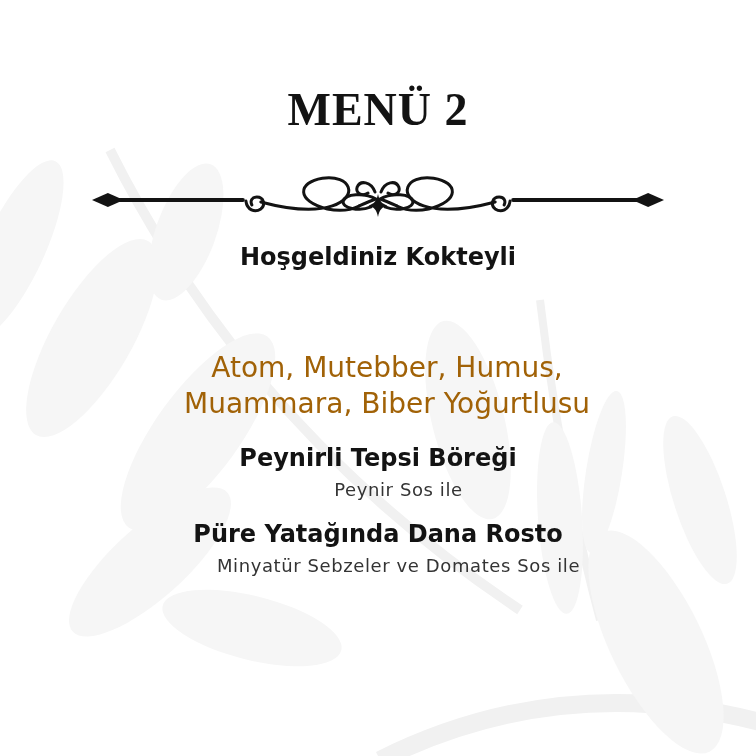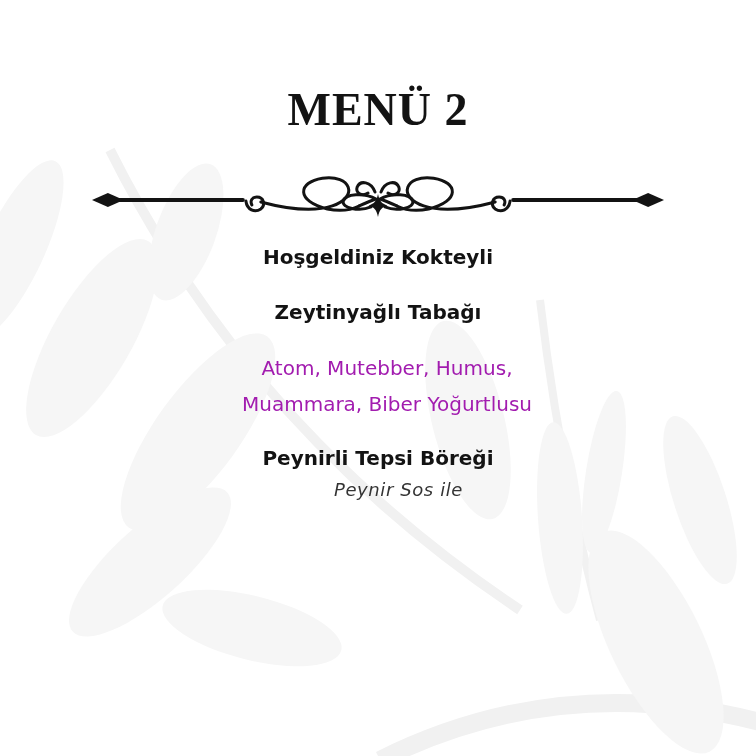--- a/index.html
+++ b/index.html
@@ -24,32 +24,31 @@
   .menu-title{
     font-family:"Liberation Serif","DejaVu Serif",serif;
     font-weight:700;
     font-size:46px;
     letter-spacing:1px;
     line-height:52px;
     top:84px;
   }
   .course-name{
     font-weight:700;
-    font-size:20px;
+    font-size:24px;
     line-height:38px;
   }
   .desc-line{
     font-weight:400;
-    font-size:20px;
-    color:#a21caf;
+    font-size:28px;
+    color:#a16207;
     line-height:36px;
     padding-left:18px;
   }
   .note-line{
-    font-style:italic;
     font-weight:400;
     font-size:18px;
     color:#343434;
     letter-spacing:0.6px;
     margin-left:41px;
   }
   .divider{
     position:absolute;
     left:90px;top:168px;
     width:576px;height:64px;
@@ -100,27 +99,28 @@
         <path d="M 287 24 C 283 13 272 12 269 19 C 267 25 274 29 280 25"></path>
       </g>
     </g>
     <polygon points="2,32 18,25 34,32 18,39" fill="#131313"></polygon>
     <polygon points="546,32 562,25 578,32 562,39" fill="#131313"></polygon>
     <path d="M 290 26 C 291.6 33.5 293.6 35.5 299.5 37.5 C 293.6 39.5 291.6 41.5 290 49 C 288.4 41.5 286.4 39.5 280.5 37.5 C 286.4 35.5 288.4 33.5 290 26 Z" fill="#131313"></path>
   </svg>
 
   <div class="line course-name" style="top:238px">Hoşgeldiniz Kokteyli</div>
 
-  <div class="line course-name" style="top:293px">Zeytinyağlı Tabağı</div>
 
   <div class="line desc-line" style="top:350px">Atom, Mutebber, Humus,</div>
 
   <div class="line desc-line" style="top:386px">Muammara, Biber Yoğurtlusu</div>
 
   <div class="line course-name" style="top:439px">Peynirli Tepsi Böreği</div>
 
   <div class="line note-line" style="top:479px">Peynir Sos ile</div>
 
+  <div class="line course-name" style="top:515px">Püre Yatağında Dana Rosto</div>
 
+  <div class="line note-line" style="top:555px">Minyatür Sebzeler ve Domates Sos ile</div>
 
 
 
 </div>
 
 </body></html>

